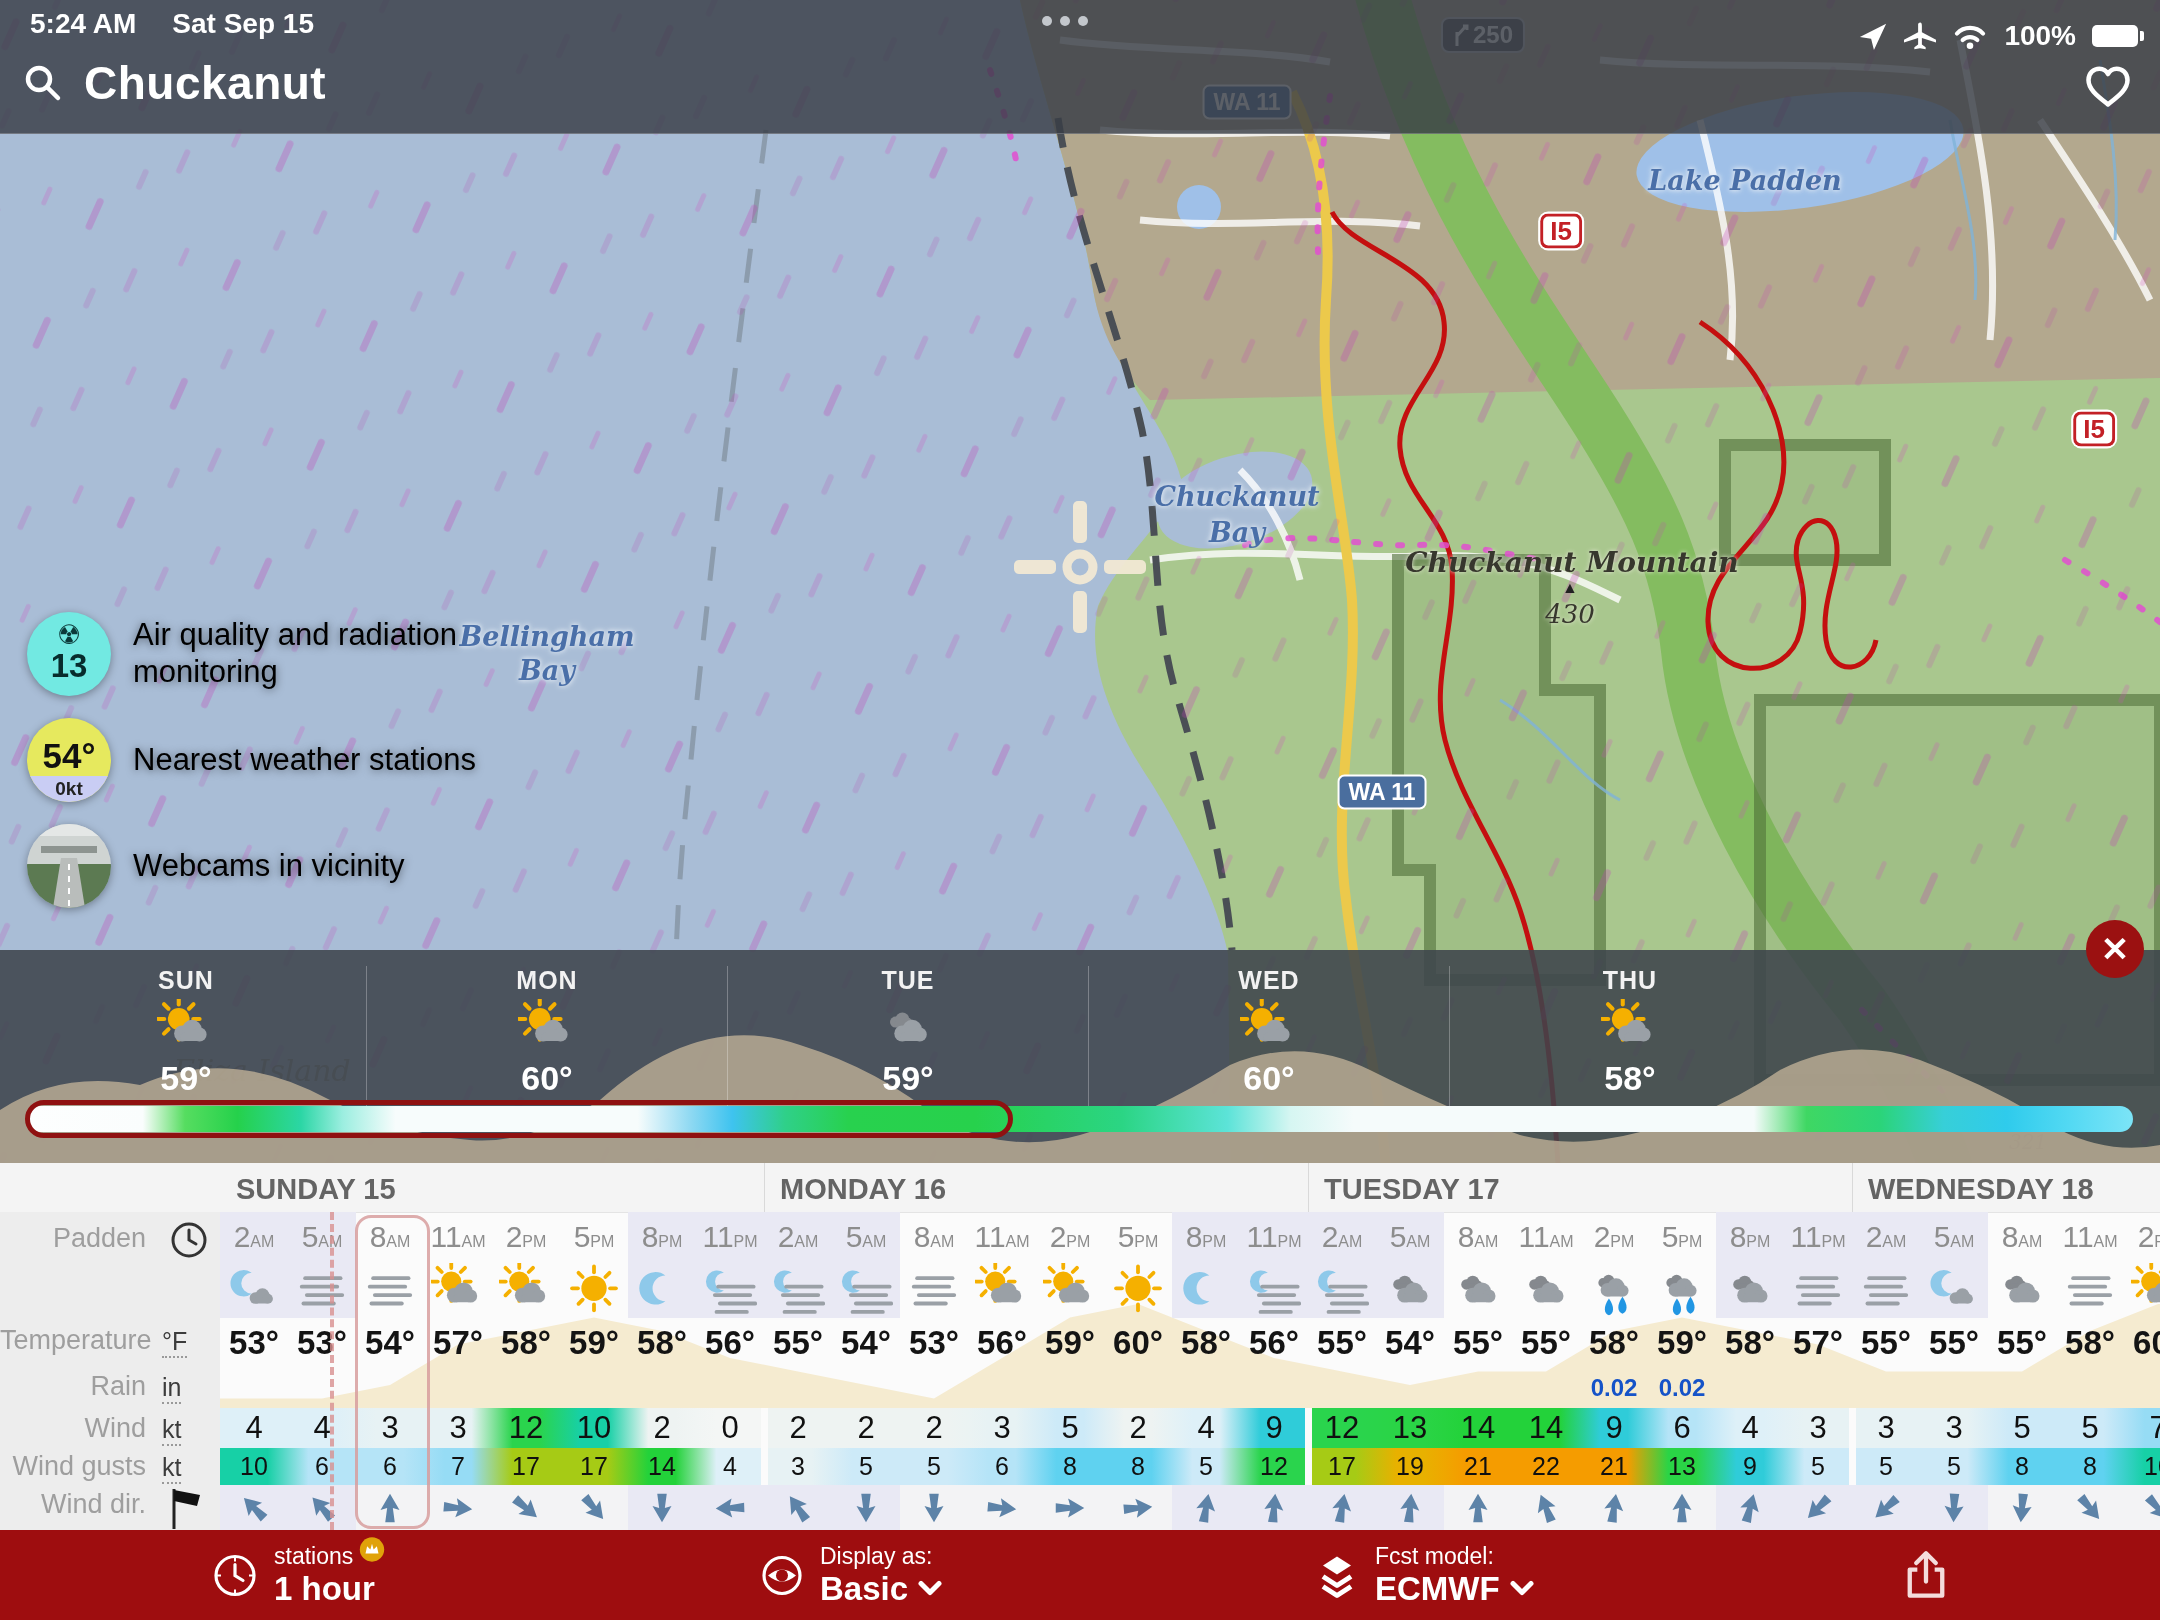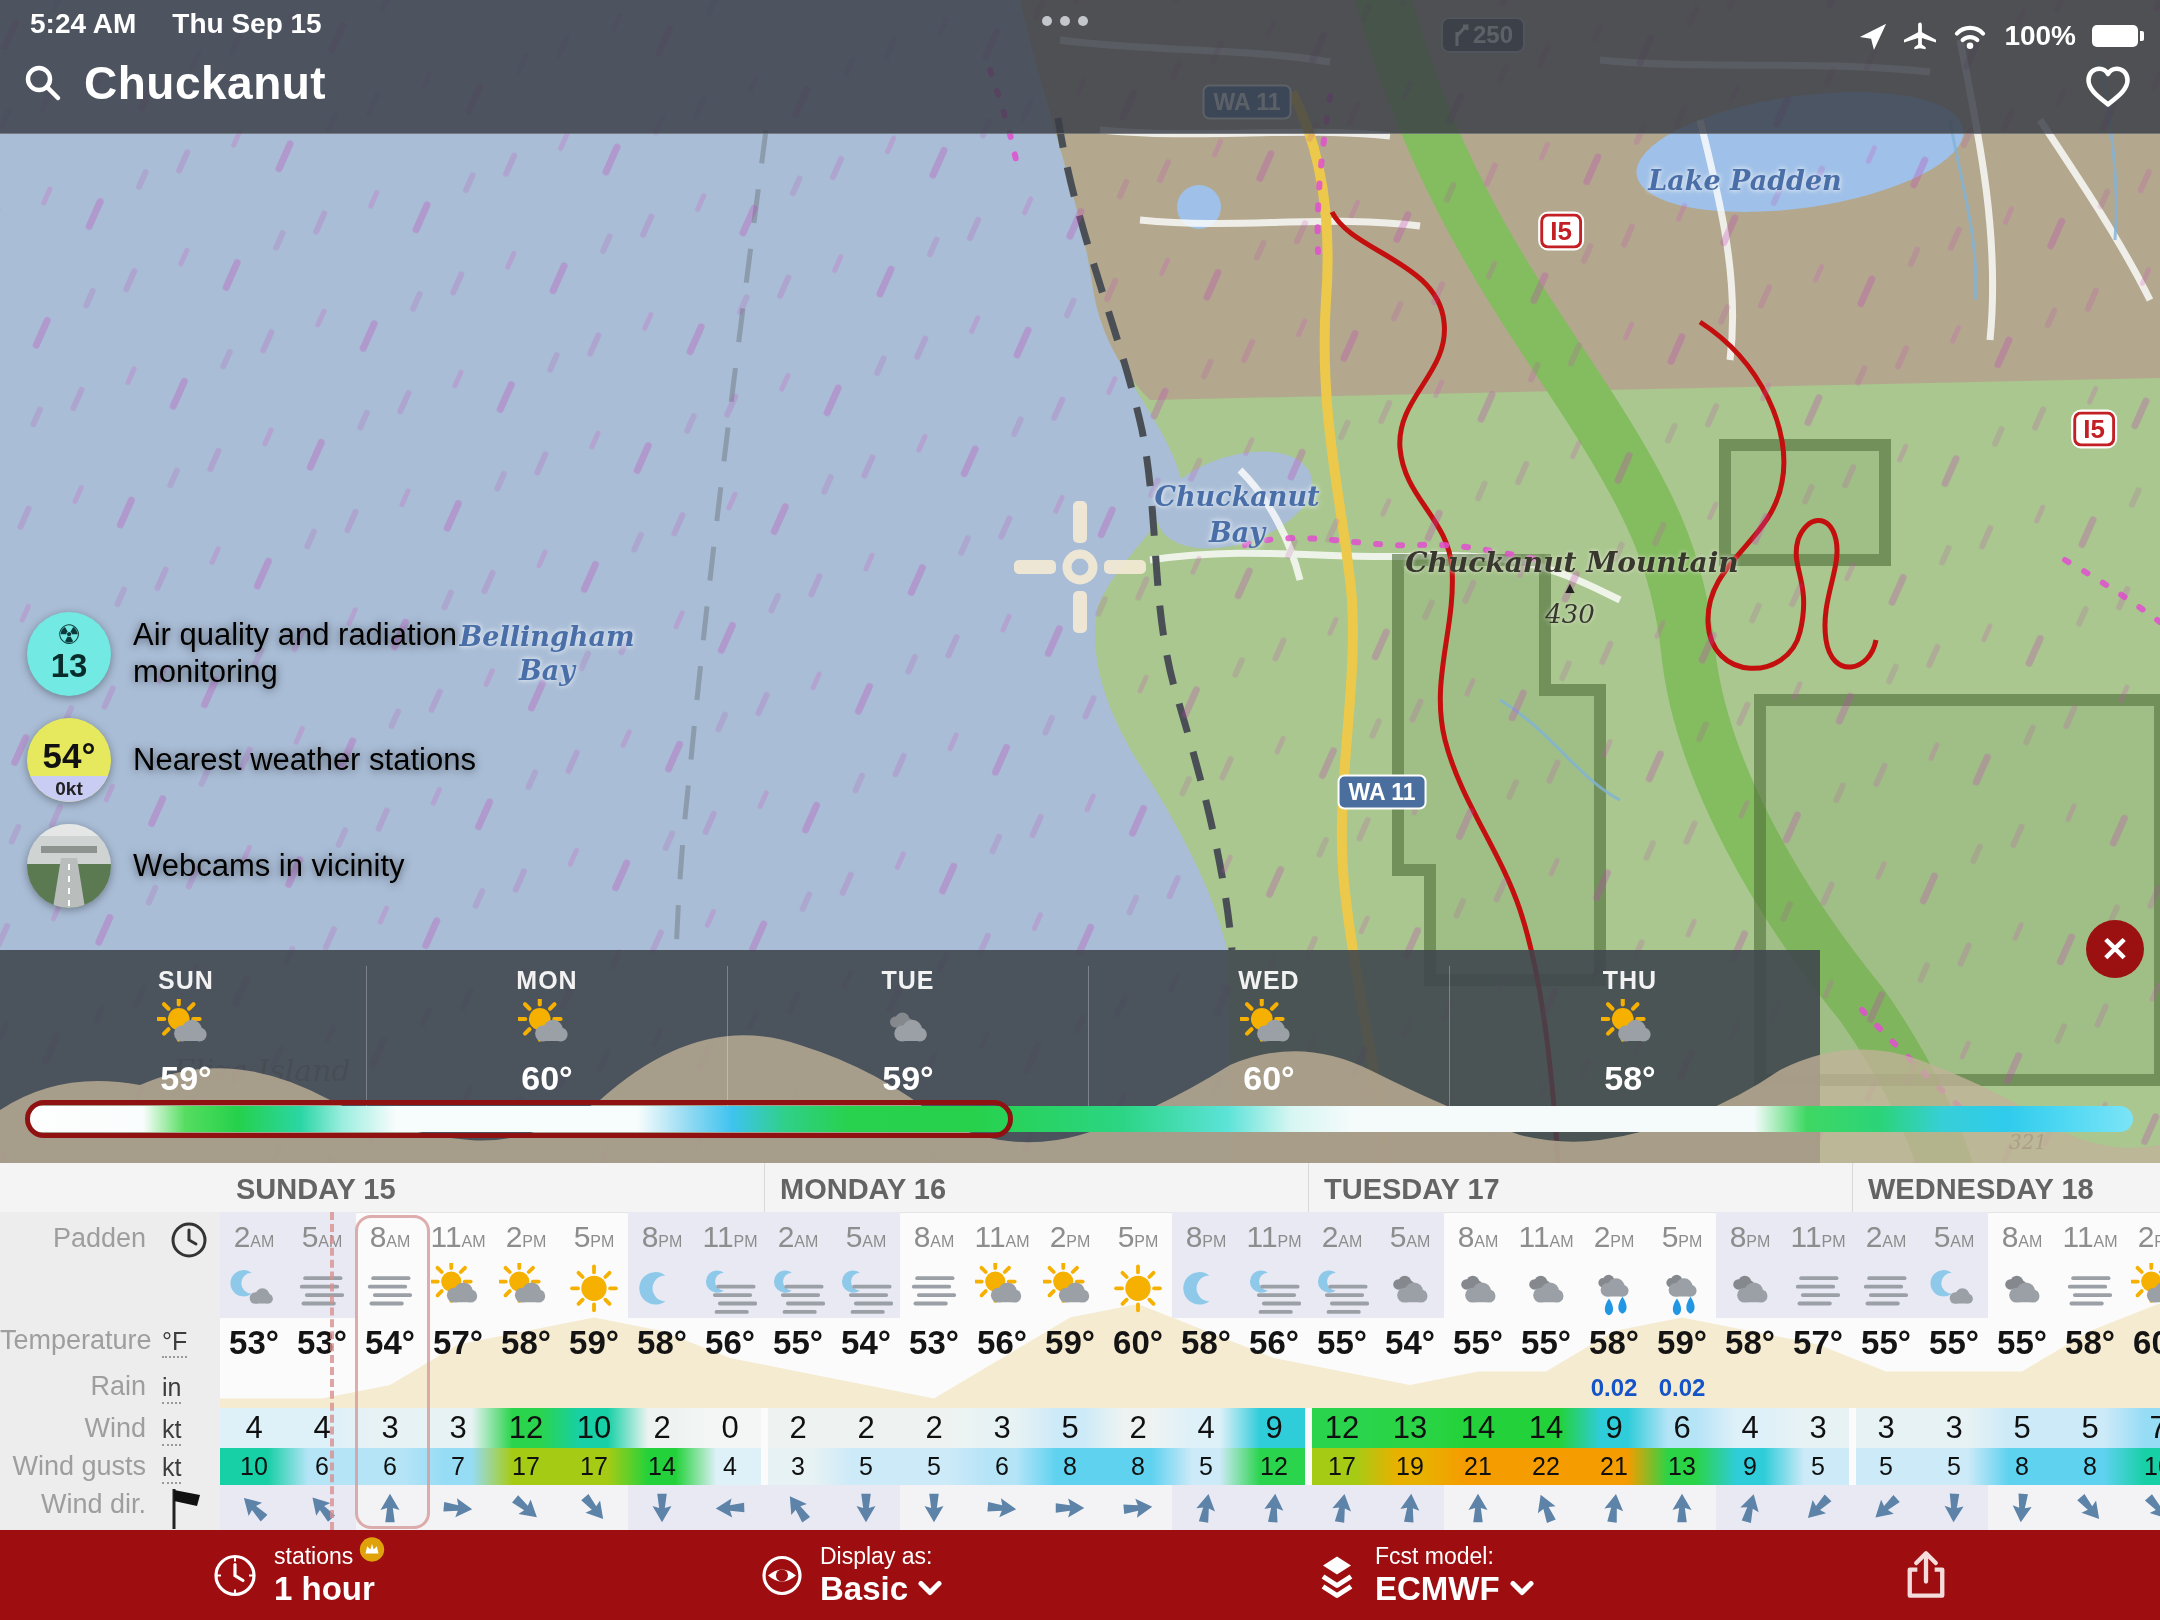--- a/index.html
+++ b/index.html
@@ -34,21 +34,21 @@
   #search-text{font-size:46px;font-weight:bold;letter-spacing:.5px;}
   #heart{left:2082px;top:62px;}
   #battery{width:46px;height:22px;background:#fff;border-radius:5px;position:relative;}
   #battery:after{content:"";position:absolute;right:-6px;top:6px;width:4px;height:10px;background:#fff;border-radius:0 2px 2px 0;}
   
   .qbtn{display:flex;align-items:center;gap:22px;margin-bottom:22px;cursor:pointer;}
   .qcircle{width:84px;height:84px;border-radius:50%;flex:0 0 84px;box-shadow:0 2px 8px rgba(0,0,0,.35);
            display:flex;flex-direction:column;align-items:center;justify-content:center;overflow:hidden;position:relative;}
   .qlabel{color:#000000;font-size:31px;max-width:440px;line-height:1.18;text-shadow:0 1px 8px rgba(0,0,0,.55);}
   
-  #strip{left:0;top:950px;width:1820px;height:213px;background:rgba(62,68,76,.88);z-index:30;}
+  #strip{left:0;top:950px;width:2160px;height:213px;background:rgba(62,68,76,.88);z-index:30;}
   .sday{width:360px;text-align:center;position:relative;border-right:1px solid rgba(255,255,255,.28);height:146px;margin-top:16px;}
   .sday:last-child{border-right:none;}
   .sday .nm{color:#f2f2f2;font-size:25px;font-weight:bold;letter-spacing:1px;}
   .sday .ic{height:62px;display:flex;align-items:center;justify-content:center;margin-top:2px;}
   .sday .tp{color:#fff;font-size:34px;font-weight:bold;}
   #tbar{left:27px;top:156px;width:2106px;height:26px;border-radius:13px;cursor:pointer;
     background:linear-gradient(90deg,#fdfefe 0%,#fafdfd 5.5%,#56dd60 7.5%,#25d14b 10%,#2bd6a5 13%,#9ceee0 15%,#f7fcfc 17.5%,#f7fcfc 29%,#8fd9f2 31.5%,#3ec3ef 33.5%,#2fd089 36%,#28d14e 39%,#27d14c 45%,#2bd584 52%,#5ce3d8 57%,#d6f6f2 60%,#f5fbfb 63%,#f5fbfb 82%,#3fd763 84.5%,#2bd479 88%,#37cfd8 91%,#2fcbec 94%,#53d9f3 97%,#7ce4f7 100%);}
   #tbar-redbox{left:25px;top:150px;width:988px;height:38px;border:5px solid #8f1111;border-radius:19px;box-sizing:border-box;pointer-events:none;}
   #closeX{left:2086px;top:920px;width:58px;height:58px;border-radius:50%;background:#9b1111;color:#fff;z-index:65;
           display:flex;align-items:center;justify-content:center;font-size:34px;font-weight:bold;cursor:pointer;}
@@ -160,21 +160,21 @@
         <svg width="16" height="22" viewBox="0 0 16 22">
           <path d="M4,22 V8 M4,12 L13,2 M10,2 H14 V6" stroke="#fff" stroke-width="3" fill="none"></path>
         </svg>
         <span>250</span>
       </div>
     </div>
 
   <div class="abs" id="topbar">
     <div class="abs" id="status-left">
       <span>5:24 AM</span>
-      <span>Thu Sep 15</span>
+      <span>Sat Sep 15</span>
     </div>
     <div class="abs" id="dots">
         <i></i>
         <i></i>
         <i></i>
       </div>
     <div class="abs" id="status-right">
       <svg width="30" height="30" viewBox="0 0 32 32">
           <path d="M2,17 L30,3 L17,31 L14,19 Z" fill="#fff"></path>
         </svg>

